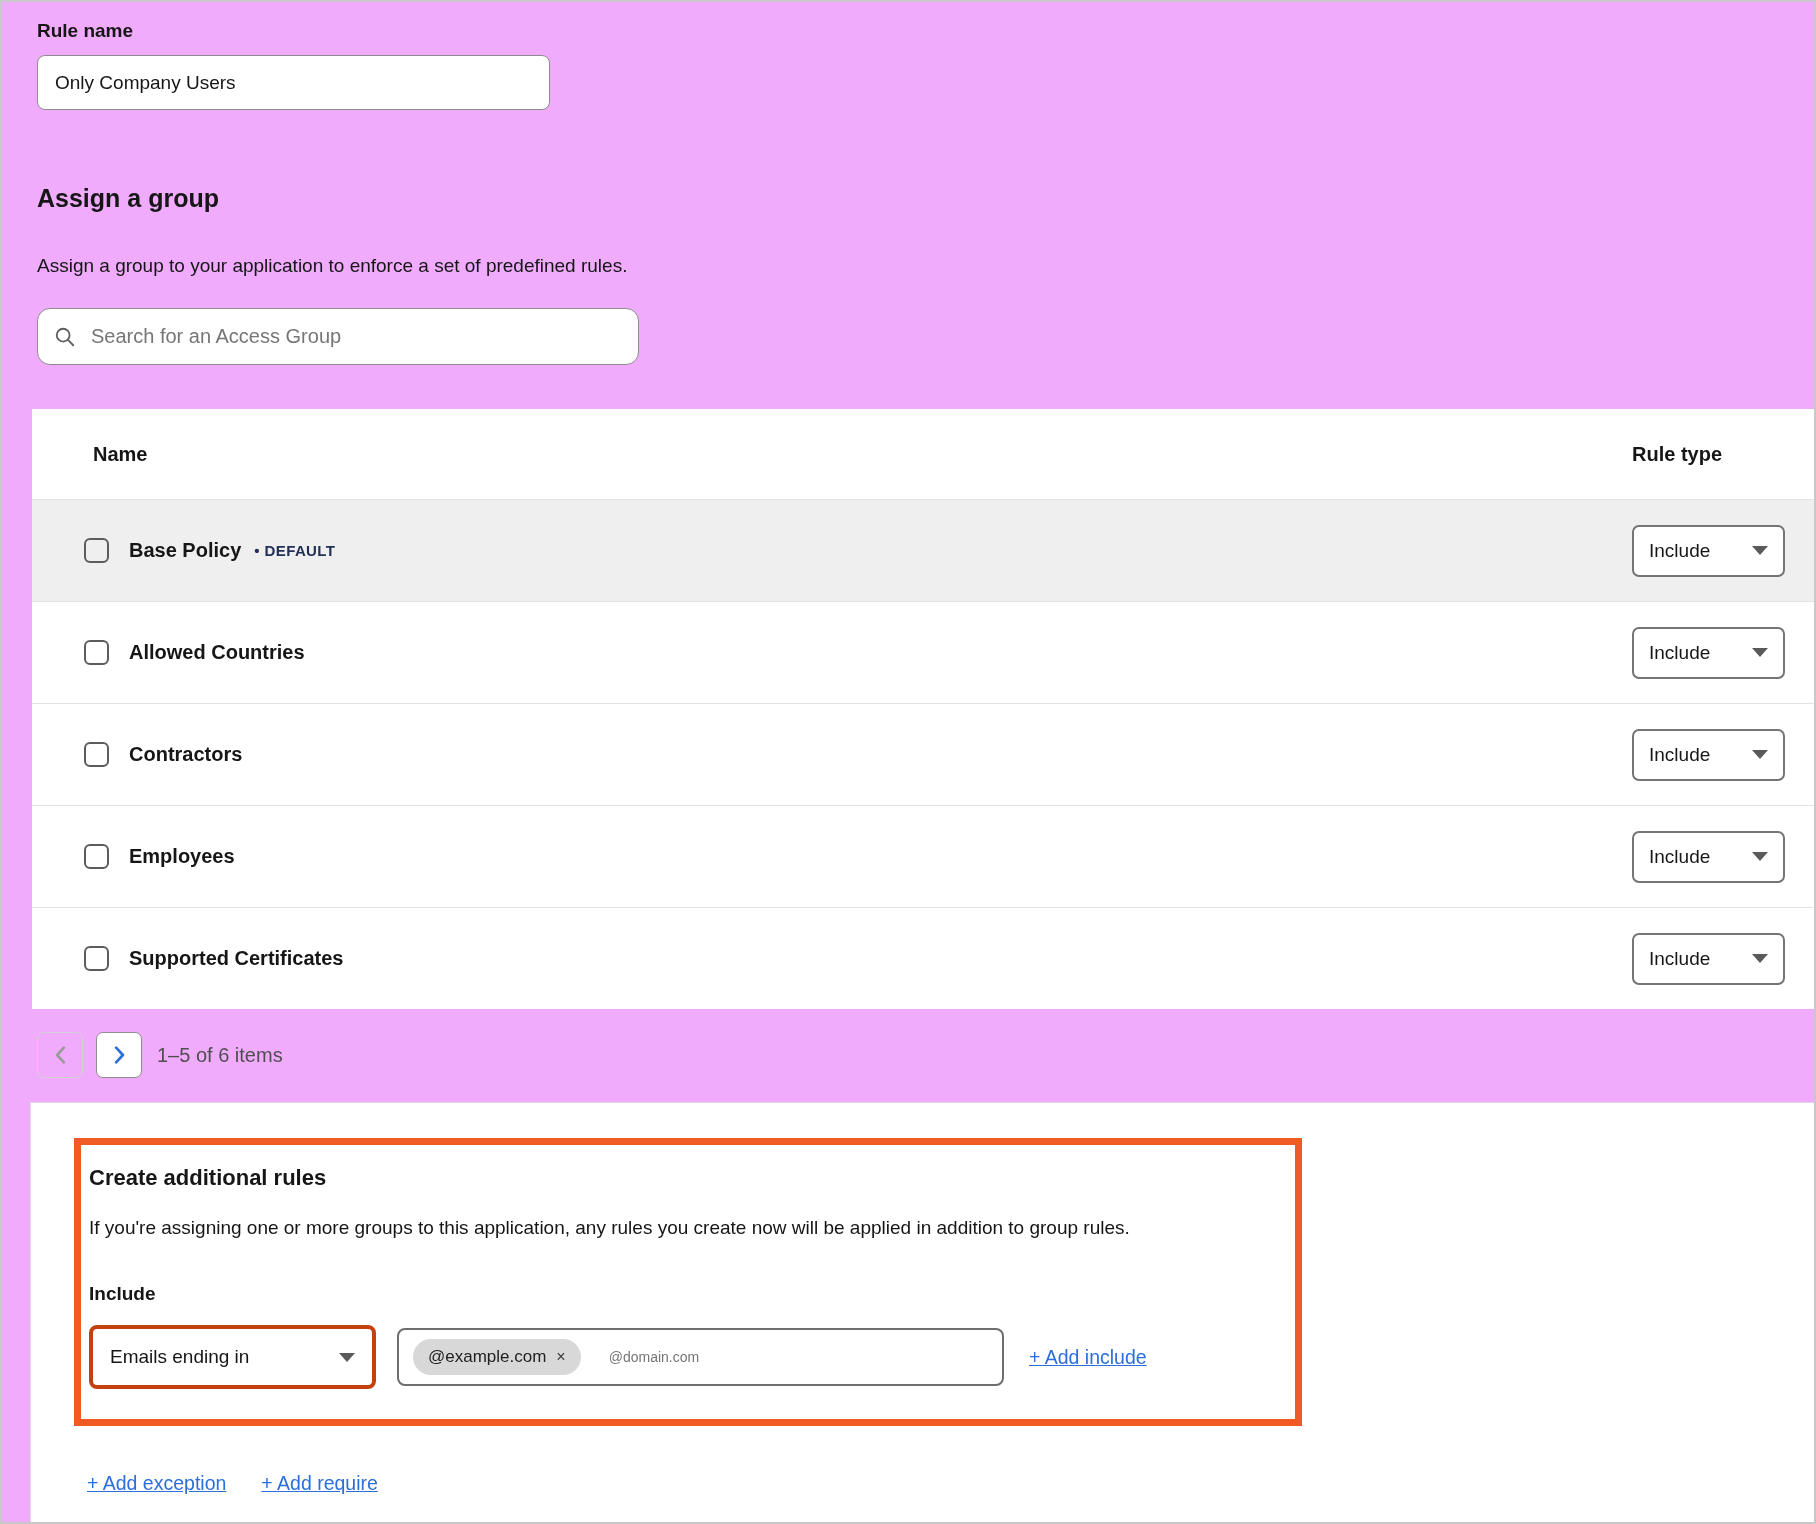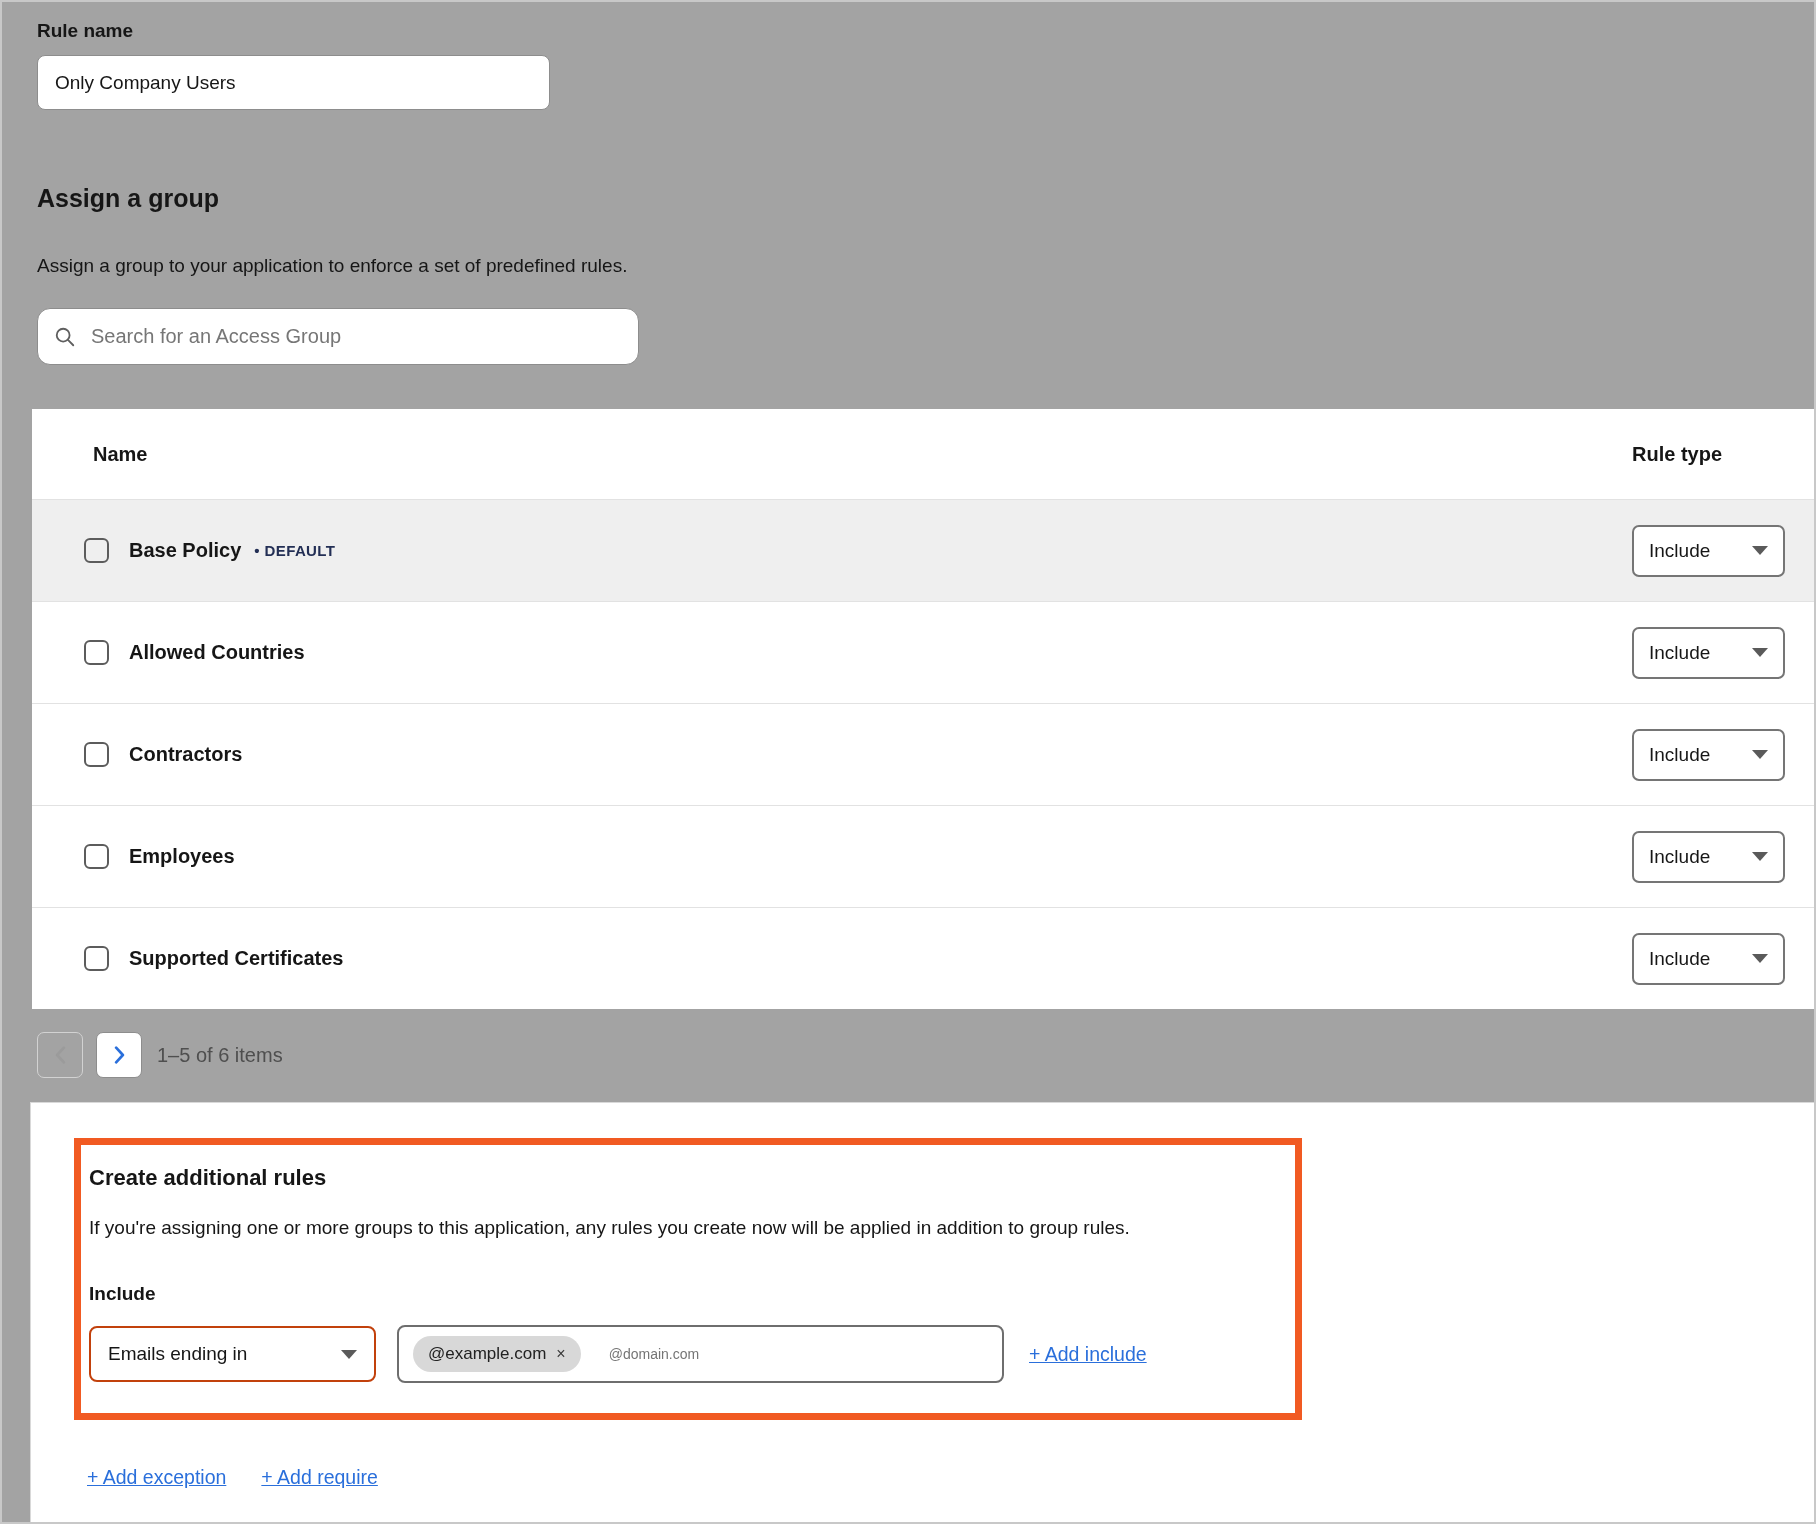--- a/index.html
+++ b/index.html
@@ -1,19 +1,19 @@
 <!DOCTYPE html>
 <html><head>
 <meta charset="utf-8">
 <style>
   html,body{margin:0;padding:0;}
   body{font-family:"Liberation Sans", sans-serif;}
   #app{
     width:1816px;height:1524px;box-sizing:border-box;
-    border:2px solid #c8c8c8;background:#a3a3a3;color:#161616;
+    border:2px solid #c8c8c8;background:#f0abfc;color:#161616;
     overflow:hidden;position:relative;
   }
   
   .top-form{padding:18px 0 0 35px;display:flex;gap:34px;}
   .field{width:513px;}
   .field-label{font-size:19px;font-weight:700;margin-bottom:13px;}
   .text-input{
     width:100%;height:55px;box-sizing:border-box;border:1px solid #8d8d8d;
     border-radius:8px;background:#fff;padding:0 17px;font-size:19px;color:#161616;
     font-family:"Liberation Sans", sans-serif;outline:none;
@@ -74,21 +74,21 @@
   }
   .orange-box{
     margin-left:43px;width:1228px;box-sizing:border-box;border:7px solid #f15a22;
     padding:20px 24px 30px 8px;
   }
   .ar-title{font-size:22px;font-weight:700;margin:0;}
   .ar-desc{margin-top:26px;font-size:19px;}
   .ar-include{margin-top:44px;font-size:19px;font-weight:700;}
   .controls{margin-top:20px;display:flex;align-items:center;}
   .cond-select{
-    width:287px;height:56px;box-sizing:border-box;border:2px solid #c2410c;border-radius:8px;
+    width:287px;height:64px;box-sizing:border-box;border:4px solid #c2410c;border-radius:8px;
     background:#fff;display:flex;align-items:center;justify-content:space-between;
     padding:0 17px;font-size:19px;cursor:pointer;flex:0 0 auto;
   }
   .tag-input{
     margin-left:21px;width:607px;height:58px;box-sizing:border-box;border:2px solid #6e6e6e;
     border-radius:8px;background:#fff;display:flex;align-items:center;padding:0 14px;flex:0 0 auto;
   }
   .chip{
     background:#d8d8d8;border-radius:999px;height:36px;display:flex;align-items:center;
     padding:0 15px;font-size:17px;color:#222;gap:10px;flex:0 0 auto;

